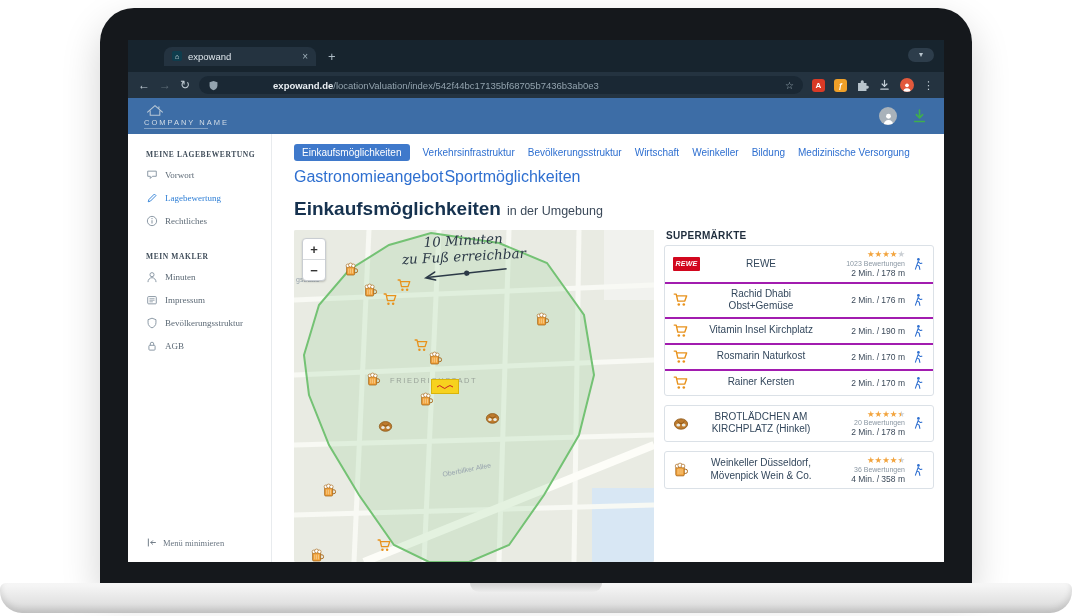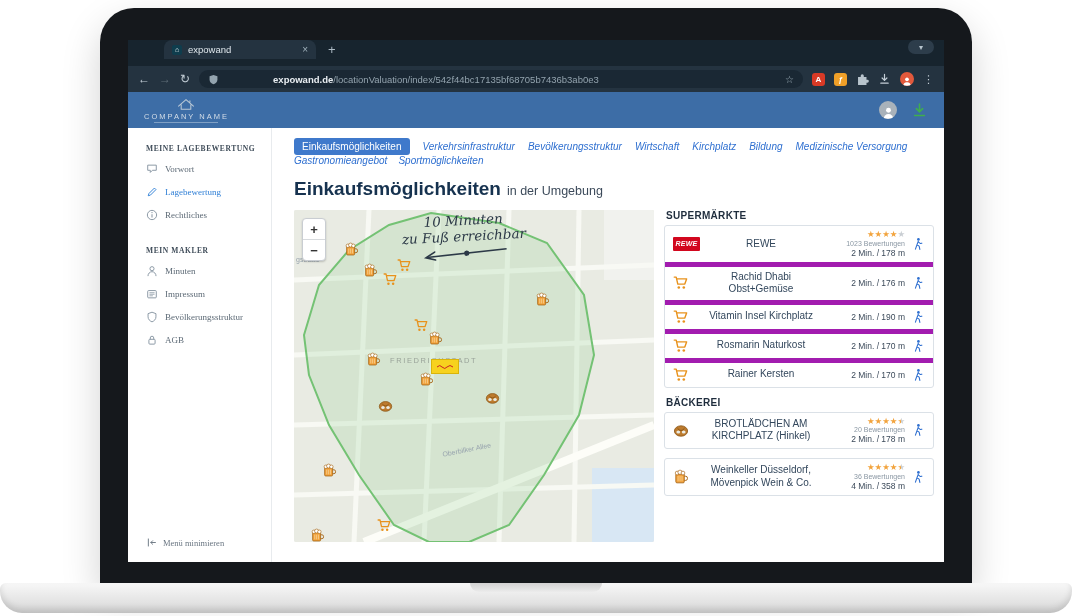--- a/index.html
+++ b/index.html
@@ -10,21 +10,21 @@
     background:#15181c;border-radius:34px 34px 0 0;box-shadow:0 16px 38px rgba(0,0,0,.18);}
   .screen{position:absolute;left:128px;top:40px;width:816px;height:522px;
     background:#243340;overflow:hidden;display:flex;flex-direction:column;}
   .laptop-base{position:absolute;left:0;top:583px;width:1072px;height:30px;
     background:linear-gradient(#f8f8f8,#d7d7d7);border-radius:6px 6px 22px 22px;
     box-shadow:inset 0 -4px 6px rgba(0,0,0,.12);}
   .base-notch{position:absolute;left:50%;transform:translateX(-50%);top:0;width:132px;height:9px;
     background:linear-gradient(#d2d2d2,#ececec);border-radius:0 0 10px 10px;}
 
   
-  .tabstrip{height:26px;background:#17242e;display:flex;align-items:flex-start;padding:0 10px 0 36px;flex:none;}
+  .tabstrip{height:32px;background:#17242e;display:flex;align-items:center;padding:0 10px 0 36px;flex:none;}
   .tab{height:19px;width:152px;background:#243340;border-radius:8px 8px 0 0;display:flex;
     align-items:center;gap:6px;padding:0 8px;box-sizing:border-box;}
   .tab-favicon{width:10px;height:10px;border-radius:2px;background:#0f3d4d;color:#dfe9ee;
     font-size:7px;display:flex;align-items:center;justify-content:center;flex:none;}
   .tab-title{color:#dfe7ec;font-size:9.5px;flex:1;white-space:nowrap;overflow:hidden;}
   .tab-close{color:#9fb0ba;font-size:10px;}
   .newtab-btn{color:#aebcc6;font-size:13px;margin-left:12px;height:19px;display:flex;align-items:center;}
   .tabsearch{margin-left:auto;width:26px;height:14px;border-radius:7px;background:#2d3d4b;color:#b7c4cd;
     font-size:8px;display:flex;align-items:center;justify-content:center;margin-bottom:3px;}
   .toolbar{height:26px;background:#243340;display:flex;align-items:center;gap:9px;padding:0 10px;flex:none;}
@@ -39,21 +39,21 @@
     display:flex;align-items:center;justify-content:center;flex:none;}
   .ext-a{background:#d93a26;}
   .ext-f{background:#f0a028;font-style:italic;}
   .chrome-avatar{width:14px;height:14px;border-radius:50%;background:#e2593c;display:flex;
     align-items:flex-end;justify-content:center;overflow:hidden;color:#fff;}
   .menu-dots{color:#c3ced6;font-size:11px;}
 
   
   .webpage{flex:1;display:flex;flex-direction:column;background:#fff;min-height:0;}
   .site-header{height:36px;background:#3d6da6;display:flex;align-items:center;padding:0 16px;flex:none;}
-  .logo{display:flex;flex-direction:column;align-items:center;gap:1px;color:#b9c8d6;}
+  .logo{display:flex;flex-direction:column;align-items:flex-start;gap:1px;color:#b9c8d6;}
   .logo-text{font-size:7.5px;letter-spacing:2px;color:#d3dde7;white-space:nowrap;}
   .logo-rule{width:64px;height:1px;background:rgba(255,255,255,.35);}
   .header-right{margin-left:auto;display:flex;align-items:center;gap:14px;}
   .site-avatar{width:18px;height:18px;border-radius:50%;background:#a9b2ba;display:flex;
     align-items:flex-end;justify-content:center;overflow:hidden;color:#fff;}
   .header-dl{color:#3fae4e;}
 
   .site-body{flex:1;display:flex;min-height:0;}
   .sidebar{width:144px;background:#fff;border-right:1px solid #e8ebee;position:relative;
     padding-top:16px;box-sizing:border-box;flex:none;font-family:Liberation Serif, serif;}
@@ -62,22 +62,22 @@
   .sb-item .sbi{color:#8795a1;display:flex;}
   .sb-item.active{color:#2f7fd6;}
   .sb-item.active .sbi{color:#2f7fd6;}
   .sb-gap{height:14px;}
   .sb-min{position:absolute;bottom:14px;left:18px;display:flex;gap:6px;align-items:center;
     font-size:8.5px;color:#6a7682;cursor:pointer;}
 
   .main{flex:1;padding:10px 10px 0 22px;box-sizing:border-box;background:#fff;overflow:hidden;}
   .chips-row{display:flex;gap:13px;align-items:center;font-size:10px;white-space:nowrap;}
   .chip-active{background:#3f79cb;color:#fff;padding:3px 8px;border-radius:3px;}
-  .chip-link{color:#2e6fd0;cursor:pointer;font-style:italic;}
-  .chips-row2{display:flex;gap:11px;font-size:10px;}
+  .chip-link{color:#2e6fd0;cursor:pointer;}
+  .chips-row2{margin-top:7px;display:flex;gap:1px;font-size:16px;}
   .page-head{margin:12px 0 10px;}
   .page-title{font-size:19px;font-weight:bold;color:#16324f;}
   .page-sub{font-size:12.5px;color:#3c4a5a;margin-left:6px;}
 
   .content-row{display:flex;gap:10px;}
 
   
   .map{position:relative;width:360px;height:332px;background:#e9ebe3;overflow:hidden;flex:none;border-radius:2px;}
   .map-bg{position:absolute;left:0;top:0;}
   .zoomctl{position:absolute;left:8px;top:8px;width:22px;background:#fff;border:1px solid #c9cdd2;
@@ -99,21 +99,21 @@
   .marker svg{width:15px;height:15px;display:block;}
   .store-box{position:absolute;left:137px;top:149px;width:26px;height:13px;background:#f7d21e;
     border:1px solid #d9b40a;z-index:3;display:flex;align-items:center;justify-content:center;}
 
   
   .poi-panel{flex:1;min-width:0;}
   .sec{margin-bottom:9px;}
   .sec-title{font-size:10px;font-weight:bold;color:#1f2d3d;letter-spacing:.3px;margin:0 0 4px 2px;}
   .card{border:1px solid #dbe1e7;border-radius:3px;background:#fff;}
   .row{display:flex;align-items:center;padding:4px 8px;min-height:24px;box-sizing:border-box;cursor:pointer;}
-  .row + .row{border-top:5px solid #a21caf;}
+  .row + .row{border-top:2px solid #a21caf;}
   .poi-icon{width:30px;flex:none;display:flex;align-items:center;}
   .poi-icon svg{width:16px;height:16px;}
   .rewe{width:27px;height:14px;background:#d2071e;color:#fff;font-size:7px;font-weight:bold;
     font-style:italic;display:flex;align-items:center;justify-content:center;border-radius:1px;letter-spacing:.3px;}
   .poi-name{flex:1;text-align:center;font-size:10px;color:#33475c;padding:0 4px;line-height:1.25;}
   .poi-meta{flex:none;width:86px;text-align:right;display:flex;flex-direction:column;gap:1px;}
   .stars{font-size:8.5px;line-height:1;}
   .stars .f{color:#f2a33c;}
   .stars .h{background:linear-gradient(90deg,#f2a33c 50%,#c9ced3 50%);
     -webkit-background-clip:text;background-clip:text;color:transparent;}
@@ -345,21 +345,21 @@
         </div>
       </div>
 
       <div class="main">
 
         <div class="chips-row">
           <span class="chip-active">Einkaufsmöglichkeiten</span>
           <span class="chip-link">Verkehrsinfrastruktur</span>
           <span class="chip-link">Bevölkerungsstruktur</span>
           <span class="chip-link">Wirtschaft</span>
-          <span class="chip-link">Kirchplatz</span>
+          <span class="chip-link">Weinkeller</span>
           <span class="chip-link">Bildung</span>
           <span class="chip-link">Medizinische Versorgung</span>
         </div>
         <div class="chips-row2">
           <span class="chip-link">Gastronomieangebot</span>
           <span class="chip-link">Sportmöglichkeiten</span>
         </div>
 
         <div class="page-head">
           <span class="page-title">Einkaufsmöglichkeiten</span><span class="page-sub">in der Umgebung</span>
@@ -565,21 +565,20 @@
                   <span class="walk">
                       <svg>
                         <use href="#sym-walk"></use>
                       </svg>
                     </span>
                 </div>
               </div>
             </div>
 
             <div class="sec">
-              <div class="sec-title">BÄCKEREI</div>
               <div class="card">
                 <div class="row">
                   <div class="poi-icon">
                       <svg>
                         <use href="#sym-pretzel"></use>
                       </svg>
                     </div>
                   <div class="poi-name">BROTLÄDCHEN AM KIRCHPLATZ (Hinkel)</div>
                   <div class="poi-meta">
                     <span class="stars"><span class="f">★★★★</span><span class="h">★</span><span class="e"></span></span>

